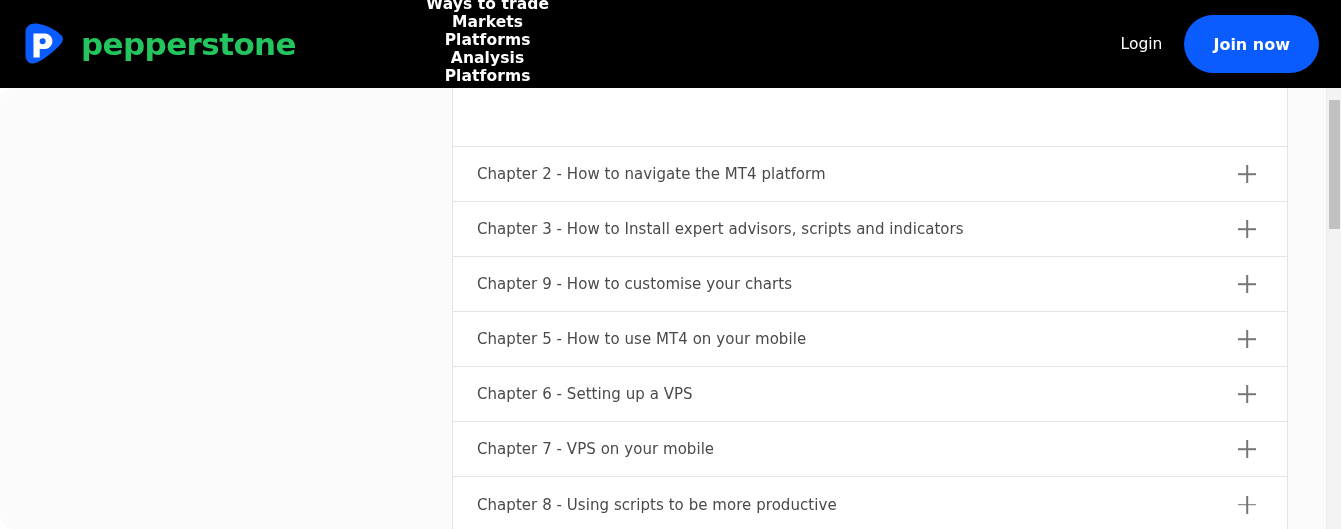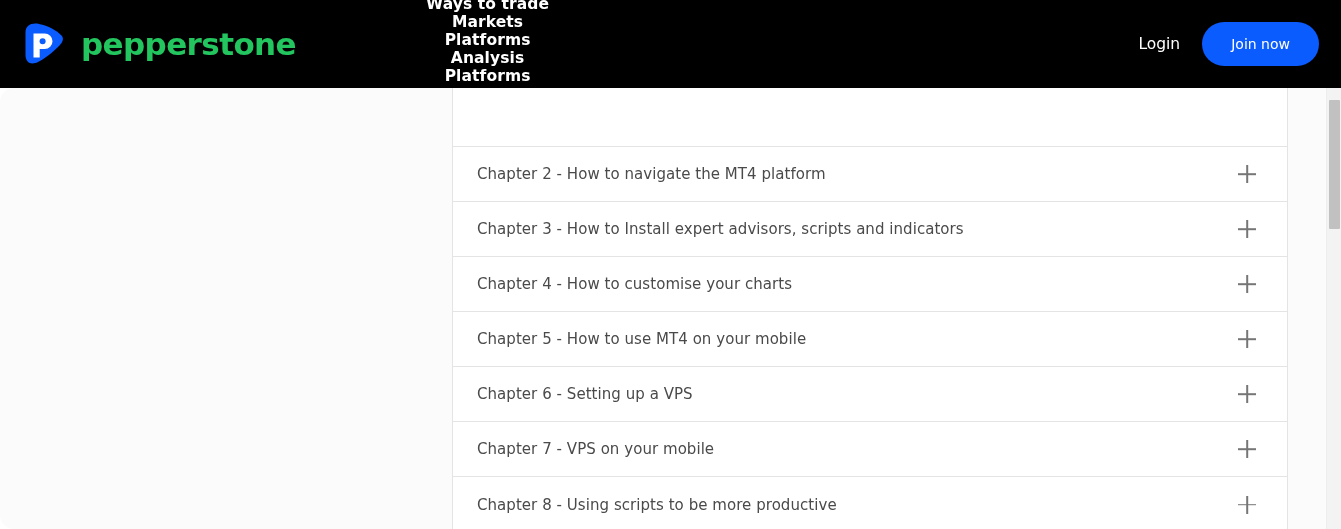--- a/index.html
+++ b/index.html
@@ -98,26 +98,26 @@
     font-weight: 400;
     text-decoration: none;
     cursor: pointer;
     margin-right: 22px;
     font-family: "DejaVu Sans", sans-serif;
   }
 
   .join-btn {
     background: #0a5cff;
     color: #ffffff;
-    font-size: 14px;
-    font-weight: 400;
+    font-size: 16px;
+    font-weight: 700;
     border: none;
     border-radius: 30px;
     padding: 0 29px;
-    height: 44px;
+    height: 58px;
     cursor: pointer;
     white-space: nowrap;
     font-family: "DejaVu Sans", sans-serif;
   }
 
   
   .page {
     position: absolute;
     top: 88px;
     left: 0;
@@ -260,21 +260,21 @@
       <span class="acc-label">Chapter 2 - How to navigate the MT4 platform</span>
       <span class="acc-plus"></span>
     </div>
 
     <div class="acc-row">
       <span class="acc-label">Chapter 3 - How to Install expert advisors, scripts and indicators</span>
       <span class="acc-plus"></span>
     </div>
 
     <div class="acc-row">
-      <span class="acc-label">Chapter 4 - How to customise your charts</span>
+      <span class="acc-label">Chapter 9 - How to customise your charts</span>
       <span class="acc-plus"></span>
     </div>
 
     <div class="acc-row">
       <span class="acc-label">Chapter 5 - How to use MT4 on your mobile</span>
       <span class="acc-plus"></span>
     </div>
 
     <div class="acc-row">
       <span class="acc-label">Chapter 6 - Setting up a VPS</span>

